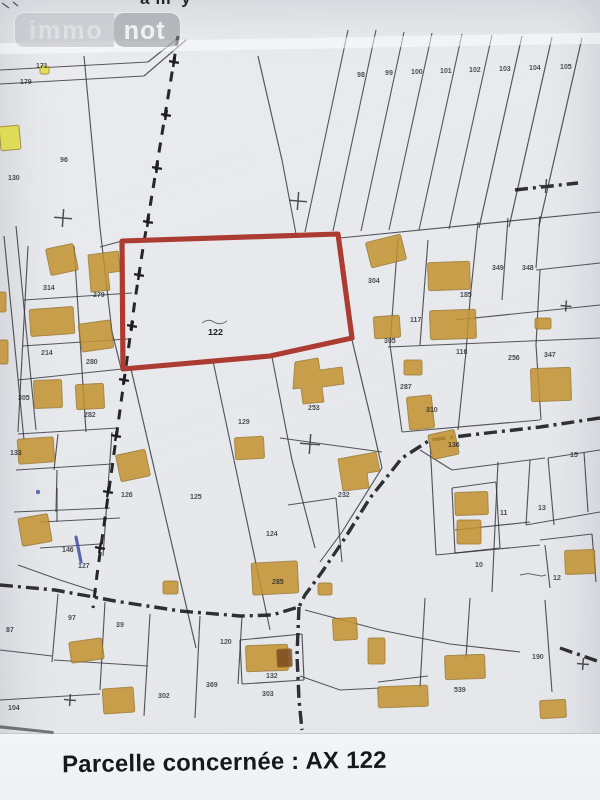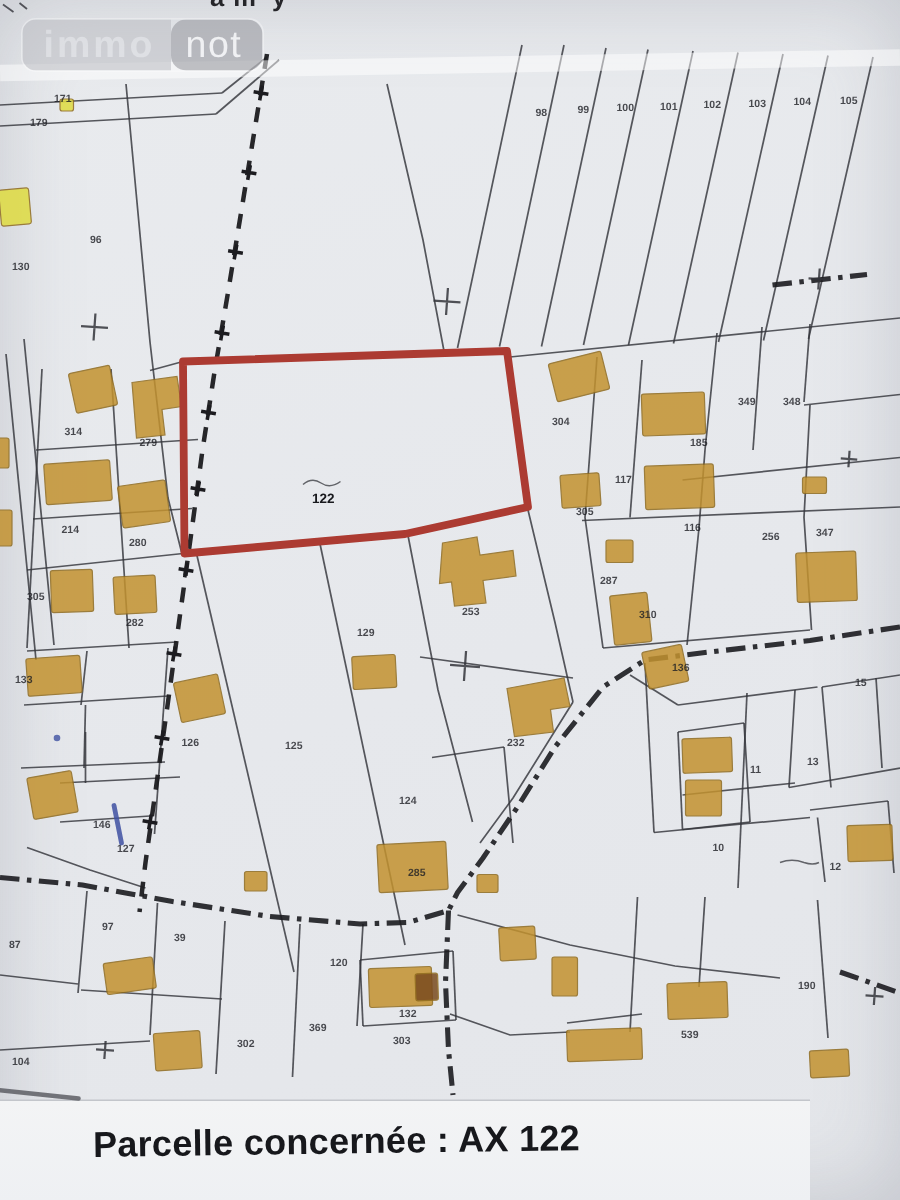--- a/index.html
+++ b/index.html
@@ -14,37 +14,37 @@
   #watermark{
     position:absolute;left:14px;top:12px;height:34px;display:flex;align-items:stretch;
     opacity:.52;border-radius:10px;overflow:hidden;border:1px solid rgba(255,255,255,.65);
   }
   #watermark .wm-left{
     background:#b9bac0;color:#d9dadf;display:flex;align-items:center;
     padding:0 10px 0 14px;font-size:25px;font-weight:700;letter-spacing:2px;
   }
   #watermark .wm-right{
     background:#8e8f96;color:#fbfbfd;display:flex;align-items:center;
-    padding:0 14px 0 10px;font-size:25px;font-weight:400;letter-spacing:1px;
+    padding:0 14px 0 10px;font-size:25px;font-weight:700;letter-spacing:1px;
     border-radius:10px;
   }
   
   #top-cropped{
     position:absolute;left:140px;top:0;width:120px;height:8px;overflow:hidden;
     color:#26262a;font-weight:700;font-size:17px;
   }
   #top-cropped span{position:relative;top:-11px;letter-spacing:6px;}
   
   #crease{
     position:absolute;left:0;top:38px;width:600px;height:11px;
     background:rgba(255,255,255,.5);transform:rotate(-1deg);
   }
   
   #caption-band{
-    position:absolute;left:0;top:733px;width:540px;height:67px;
+    position:absolute;left:0;top:733px;width:600px;height:67px;
     background:linear-gradient(180deg,var(--band,#f3f4f5),#eef0f3);
     border-top:1.5px solid #c3c6cb;
   }
   #caption-band .smudge{
     position:absolute;left:-4px;top:-6px;width:58px;height:3px;background:#55565c;
     transform:rotate(6deg);border-radius:2px;opacity:.8;
   }
   #caption{
     position:absolute;left:62px;top:14px;
     font-size:24px;font-weight:600;color:var(--caption-color,#17181c);

